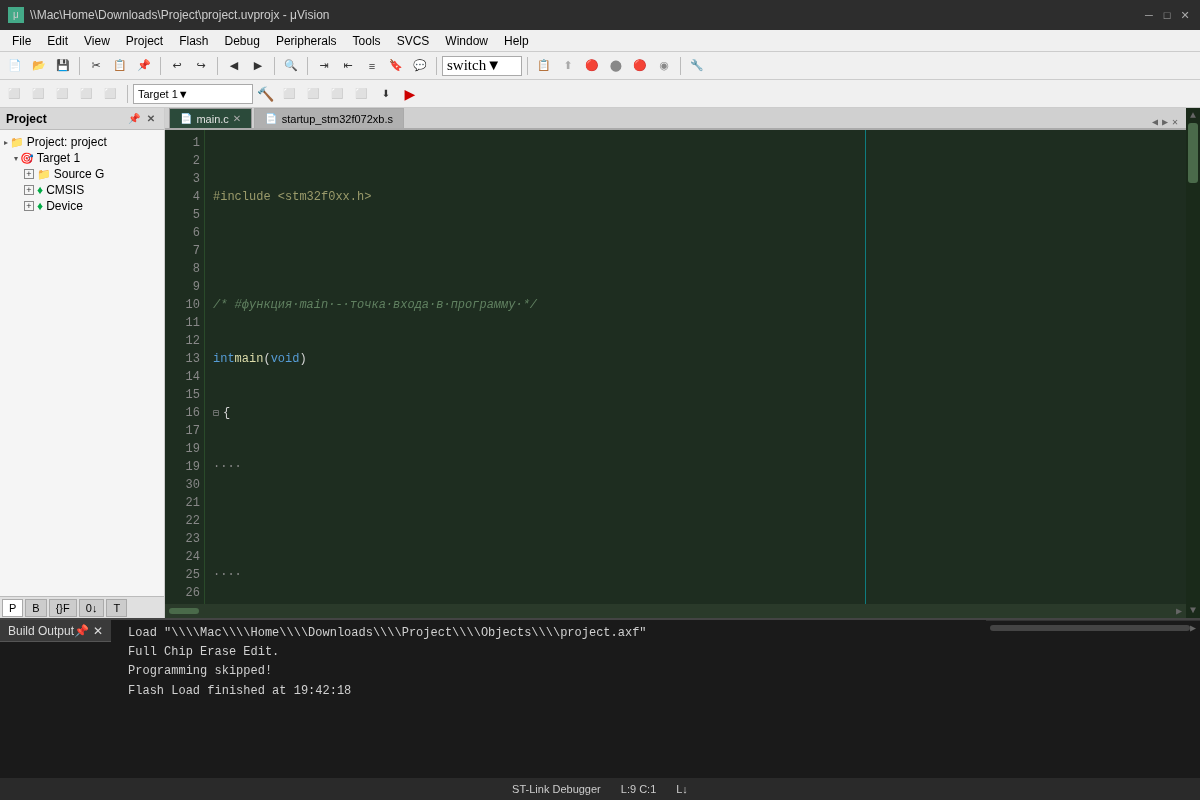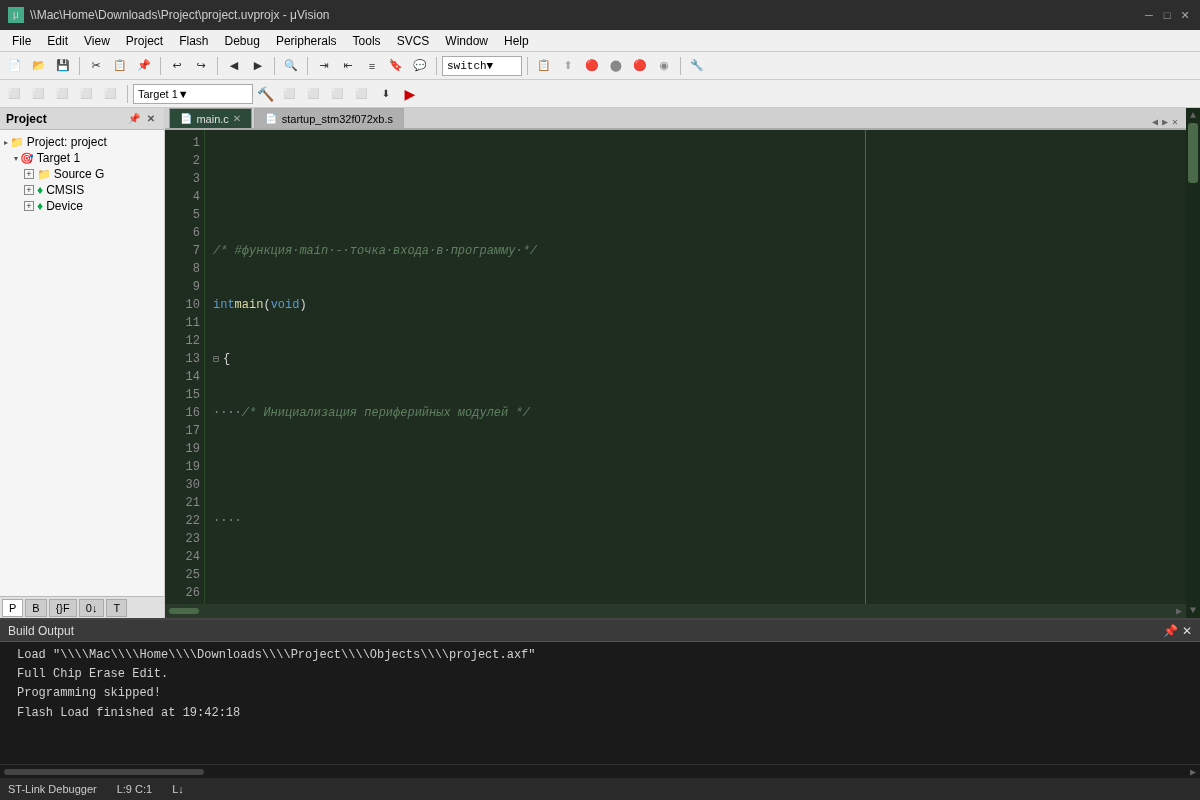--- a/index.html
+++ b/index.html
@@ -268,21 +268,21 @@
       display: flex;
       align-items: center;
     }
 
     
     #bottom-panel {
       height: 160px;
       background: #1a1a1a;
       border-top: 2px solid #444;
       display: flex;
-      flex-direction: column;
+      flex-direction: row;
     }
     #build-header {
       height: 22px;
       background: #3a3a3a;
       display: flex;
       align-items: center;
       padding: 0 8px;
       font-family: Arial, sans-serif;
       font-size: 12px;
       color: #ddd;
@@ -303,25 +303,25 @@
     .build-line { white-space: pre; }
     .build-error { color: #ff6060; }
     .build-info { color: #d0d0d0; }
 
     
     #status-bar {
       height: 22px;
       background: #2a2a2a;
       display: flex;
       align-items: center;
-      padding: 0 8px;
+      padding: 0 2px;
       font-family: Arial, sans-serif;
       font-size: 11px;
       color: #ccc;
-      justify-content: flex-start;
+      justify-content: center;
     }
 
     
     .cyan-line {
       position: absolute;
       top: 0; bottom: 0;
       width: 1px;
       background: #00ccdd;
       left: 660px;
       opacity: 0.5;
@@ -380,21 +380,21 @@
   <div class="tb-sep"></div>
   <button class="tb-btn">🔍</button>
   <div class="tb-sep"></div>
   <button class="tb-btn">⇥</button>
   <button class="tb-btn">⇤</button>
   <button class="tb-btn">≡</button>
   <button class="tb-btn">🔖</button>
   <button class="tb-btn">💬</button>
   <div class="tb-sep"></div>
 
-  <div class="tb-dropdown" style="width:80px; font-family:Liberation Mono, monospace; font-size:11px; padding:0 4px;">
+  <div class="tb-dropdown" style="width:80px; font-family:Liberation Serif, serif; font-size:15px; padding:0 4px;">
     <span>switch</span>▼
   </div>
   <div class="tb-sep"></div>
   <button class="tb-btn" style="color:#aaa;">📋</button>
   <button class="tb-btn" style="color:#aaa;">⬆</button>
   <button class="tb-btn">🔴</button>
   <button class="tb-btn" style="color:#888;">⬤</button>
   <button class="tb-btn" style="color:#cc0000;">🔴</button>
   <button class="tb-btn" style="color:#888;">◉</button>
   <div class="tb-sep"></div>
@@ -523,25 +523,26 @@
         <div class="ln">30</div>
         <div class="ln">21</div>
         <div class="ln">22</div>
         <div class="ln">23</div>
         <div class="ln">24</div>
         <div class="ln">25</div>
         <div class="ln">26</div>
       </div>
       <div id="code-content">
         <div class="cyan-line"></div>
+        <div class="code-line"><span class="pp">#include &lt;stm32f0xx.h&gt;</span></div>
         <div class="code-line">&nbsp;</div>
         <div class="code-line"><span class="cm">/* #функция·main·-·точка·входа·в·программу·*/</span></div>
         <div class="code-line"><span class="kw">int</span> <span class="fn">main</span><span class="plain">(</span><span class="kw">void</span><span class="plain">)</span></div>
         <div class="code-line"><span class="fold-marker">⊟</span><span class="plain">{</span></div>
-        <div class="code-line"><span class="dot">····</span><span class="cm">/* Инициализация периферийных модулей */</span></div>
+        <div class="code-line"><span class="dot">····</span></div>
         <div class="code-line">&nbsp;</div>
         <div class="code-line"><span class="dot">····</span></div>
         
         
         
         
         
         
         
         

